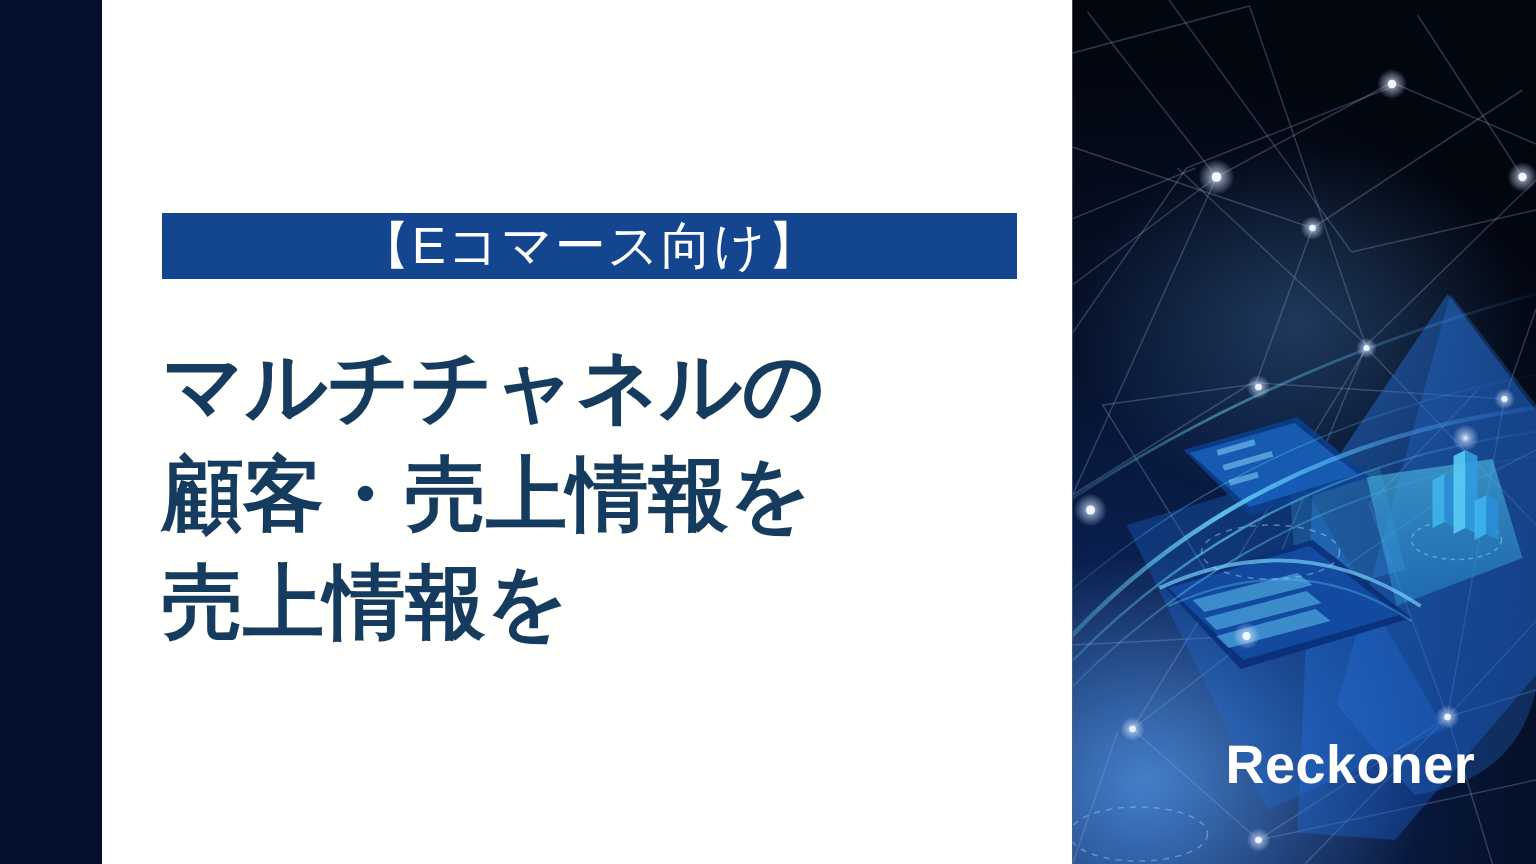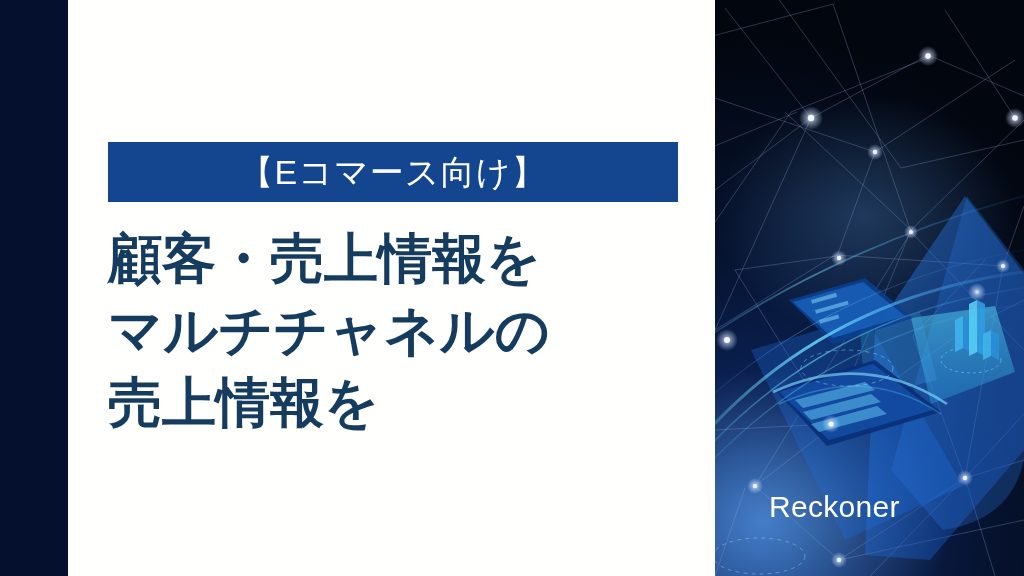--- a/index.html
+++ b/index.html
@@ -38,21 +38,21 @@
     width: 647px;
     height: 576px;
     background: #fffffd;
   }
 
   .eyebrow-badge {
     position: absolute;
     left: 40px;            
     top: 142px;
     width: 570px;
-    height: 60px;
+    height: 44px;
     background: #14468f;
     display: flex;
     align-items: center;
     justify-content: center;
     text-align: right;
   }
   .eyebrow-badge-text {
     color: #ffffff;
     font-size: 34px;
     font-weight: 500;
@@ -109,43 +109,44 @@
     z-index: 8;
   }
   .logo-mark {
     width: 40px;
     height: 40px;
     display: block;
     flex: 0 0 auto;
   }
   .logo-wordmark {
     color: #ffffff;
-    font-size: 30px;
-    font-weight: 400;
+    font-size: 36px;
+    font-weight: 700;
     letter-spacing: 0.3px;
     line-height: 1;
     white-space: nowrap;
+    margin-left: 48px;
   }
 </style>
 </head>
 <body>
 
 <div class="slide">
 
   <div class="left-stripe"></div>
 
   <div class="content">
 
     <div class="eyebrow-badge">
       <span class="eyebrow-badge-text">【Eコマース向け】</span>
     </div>
 
     <div class="headline">
+      <div class="headline-line">マルチチャネルの</div>
       <div class="headline-line">顧客・売上情報を</div>
-      <div class="headline-line">マルチチャネルの</div>
       <div class="headline-line">売上情報を</div>
     </div>
 
   </div>
 
   <div class="hero">
 
     <svg viewBox="0 0 309 576" preserveAspectRatio="none">
       <defs>
         <linearGradient id="polyA" x1="0" y1="0" x2="1" y2="1">

